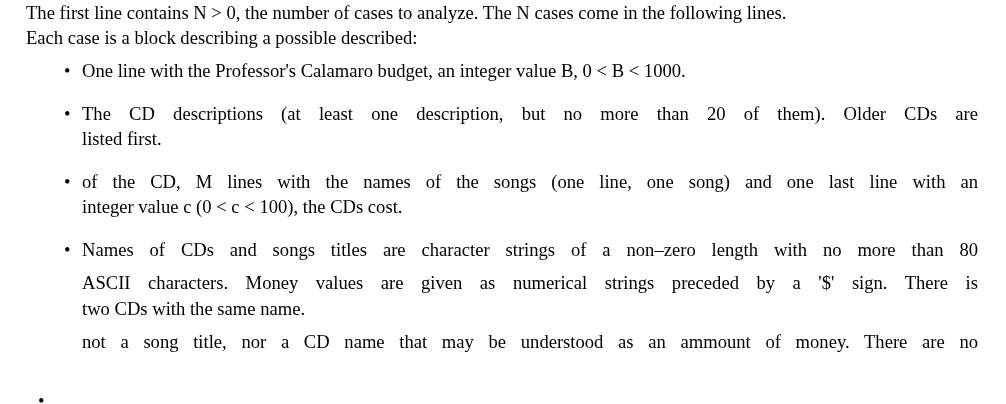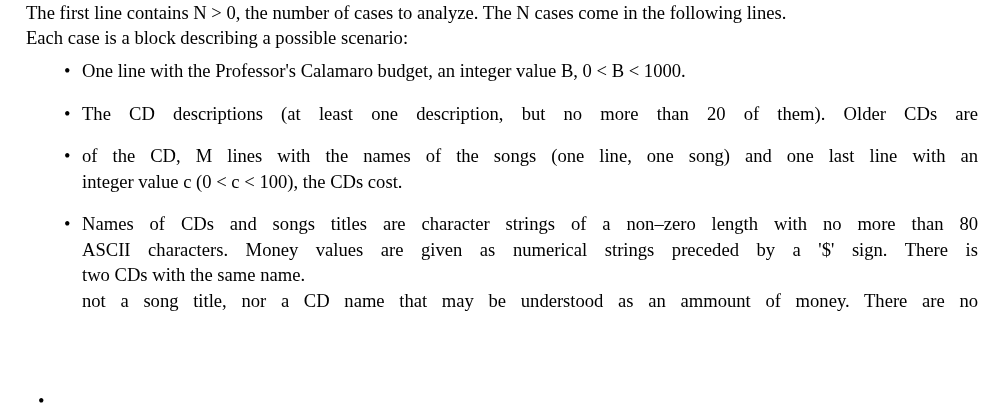--- a/index.html
+++ b/index.html
@@ -63,49 +63,51 @@
     line-height: 25.5px;
   }
   .line {
     display: block;
     white-space: nowrap;
   }
   .line.just {
     text-align: justify;
     text-align-last: justify;
     white-space: normal;
+    margin-top: 8px;
   }
   .tail-bullet {
     position: absolute;
     left: 38px;
     top: 392px;
     font-size: 18.6px;
     line-height: 1;
   }
 </style>
 </head>
 <body>
 
 <div class="page">
 
   <div class="intro">
     <span class="ln">The first line contains N &gt; 0, the number of cases to analyze. The N cases come in the following lines.</span>
-    <span class="ln">Each case is a block describing a possible scenario:</span>
+    <span class="ln">Each case is a block describing a possible described:</span>
   </div>
 
   <ul class="bullet-list">
 
     <li class="bullet-item">
       <span class="bullet-dot">•</span>
       <span class="line">One line with the Professor's Calamaro budget, an integer value B, 0 &lt; B &lt; 1000.</span>
     </li>
 
     <li class="bullet-item">
       <span class="bullet-dot">•</span>
       <span class="line just">The CD descriptions (at least one description, but no more than 20 of them). Older CDs are</span>
+      <span class="line">listed first.</span>
     </li>
 
     <li class="bullet-item">
       <span class="bullet-dot">•</span>
       <span class="line just">of the CD, M lines with the names of the songs (one line, one song) and one last line with an</span>
       <span class="line">integer value c (0 &lt; c &lt; 100), the CDs cost.</span>
     </li>
 
     <li class="bullet-item">
       <span class="bullet-dot">•</span>

